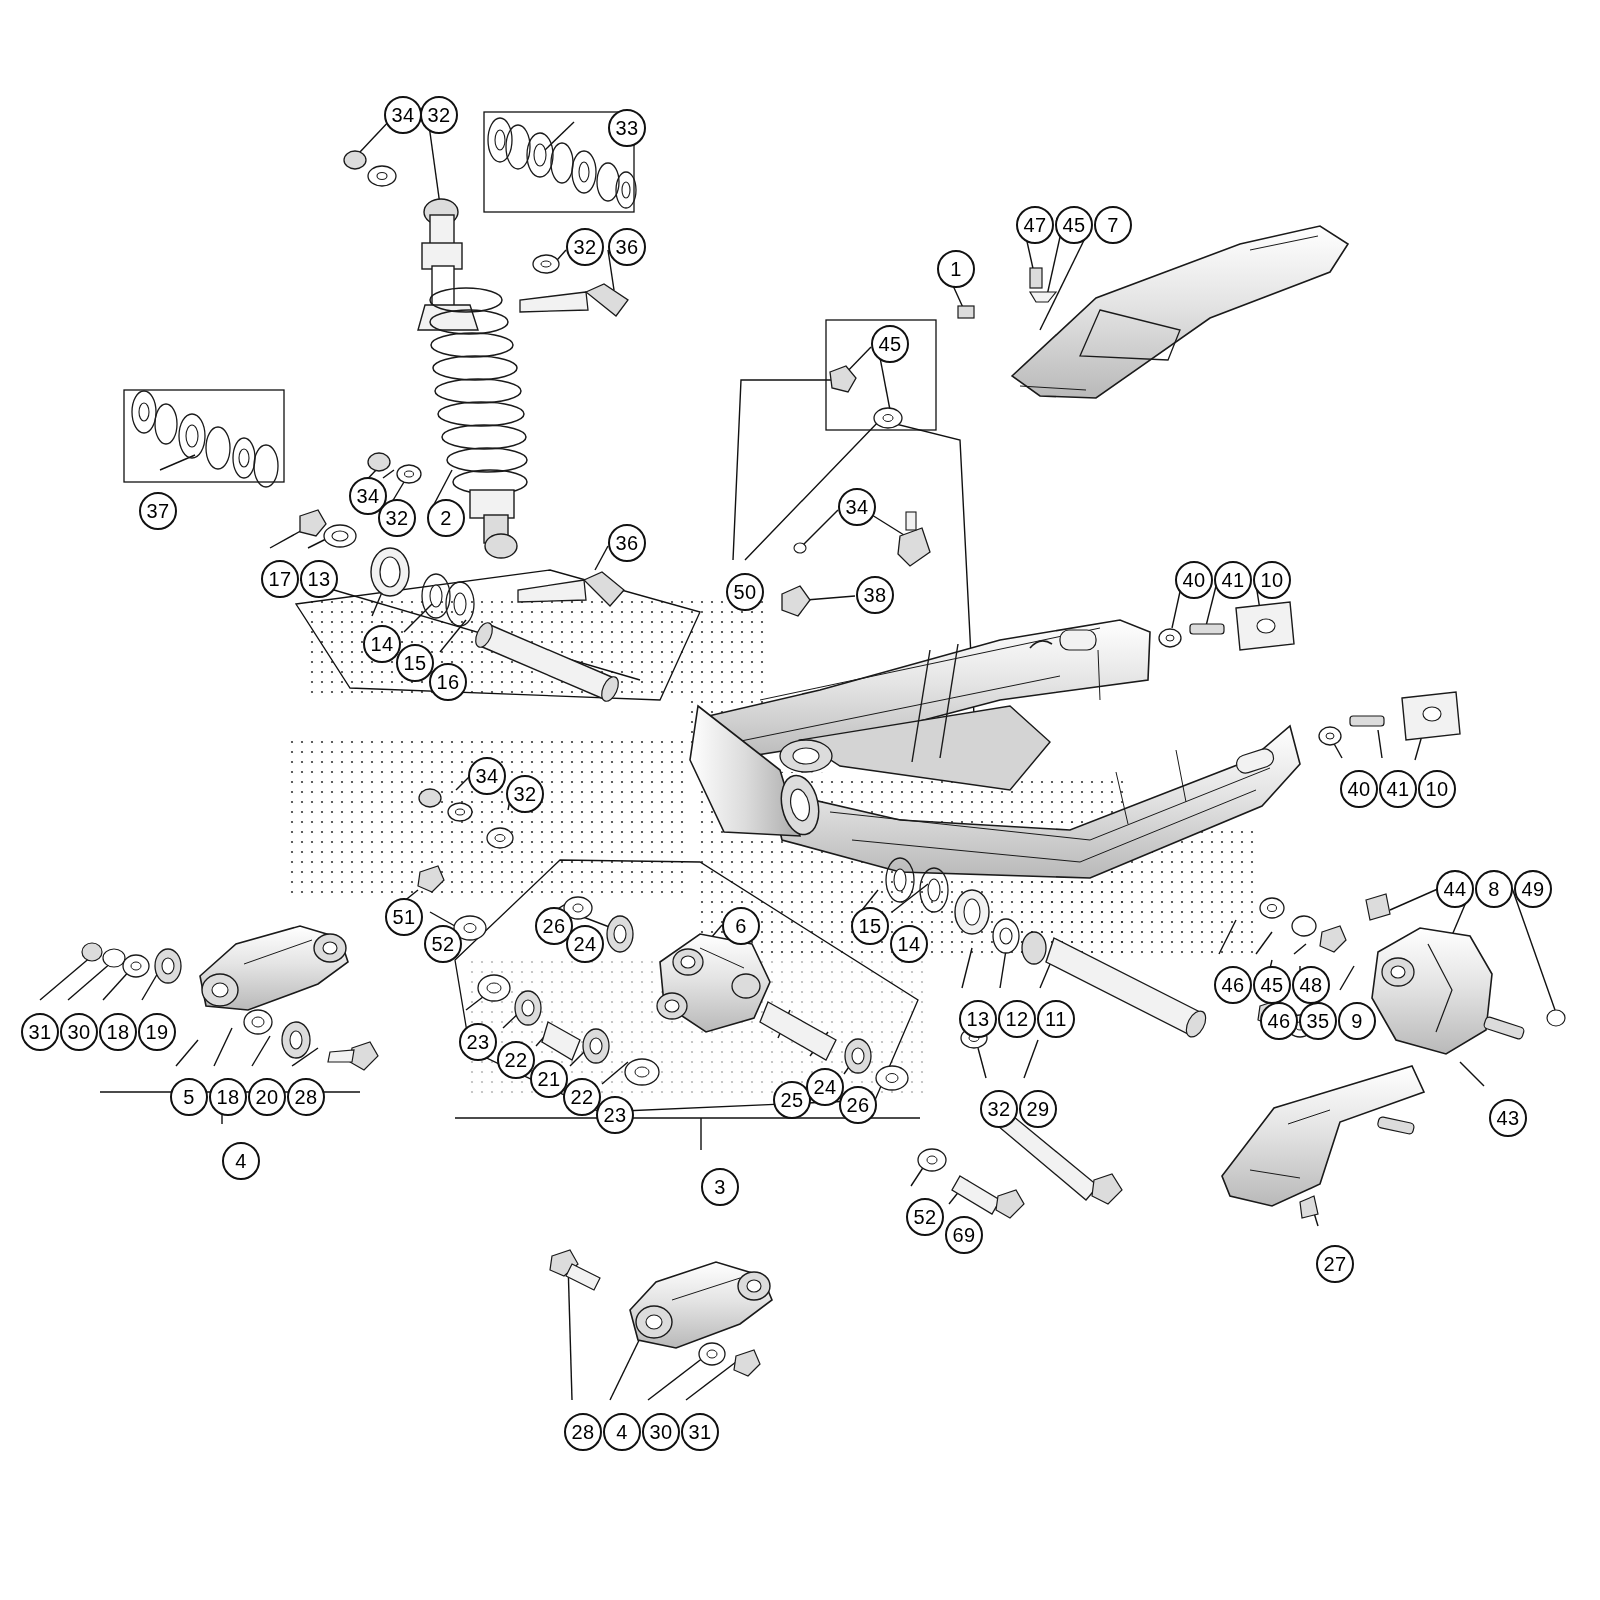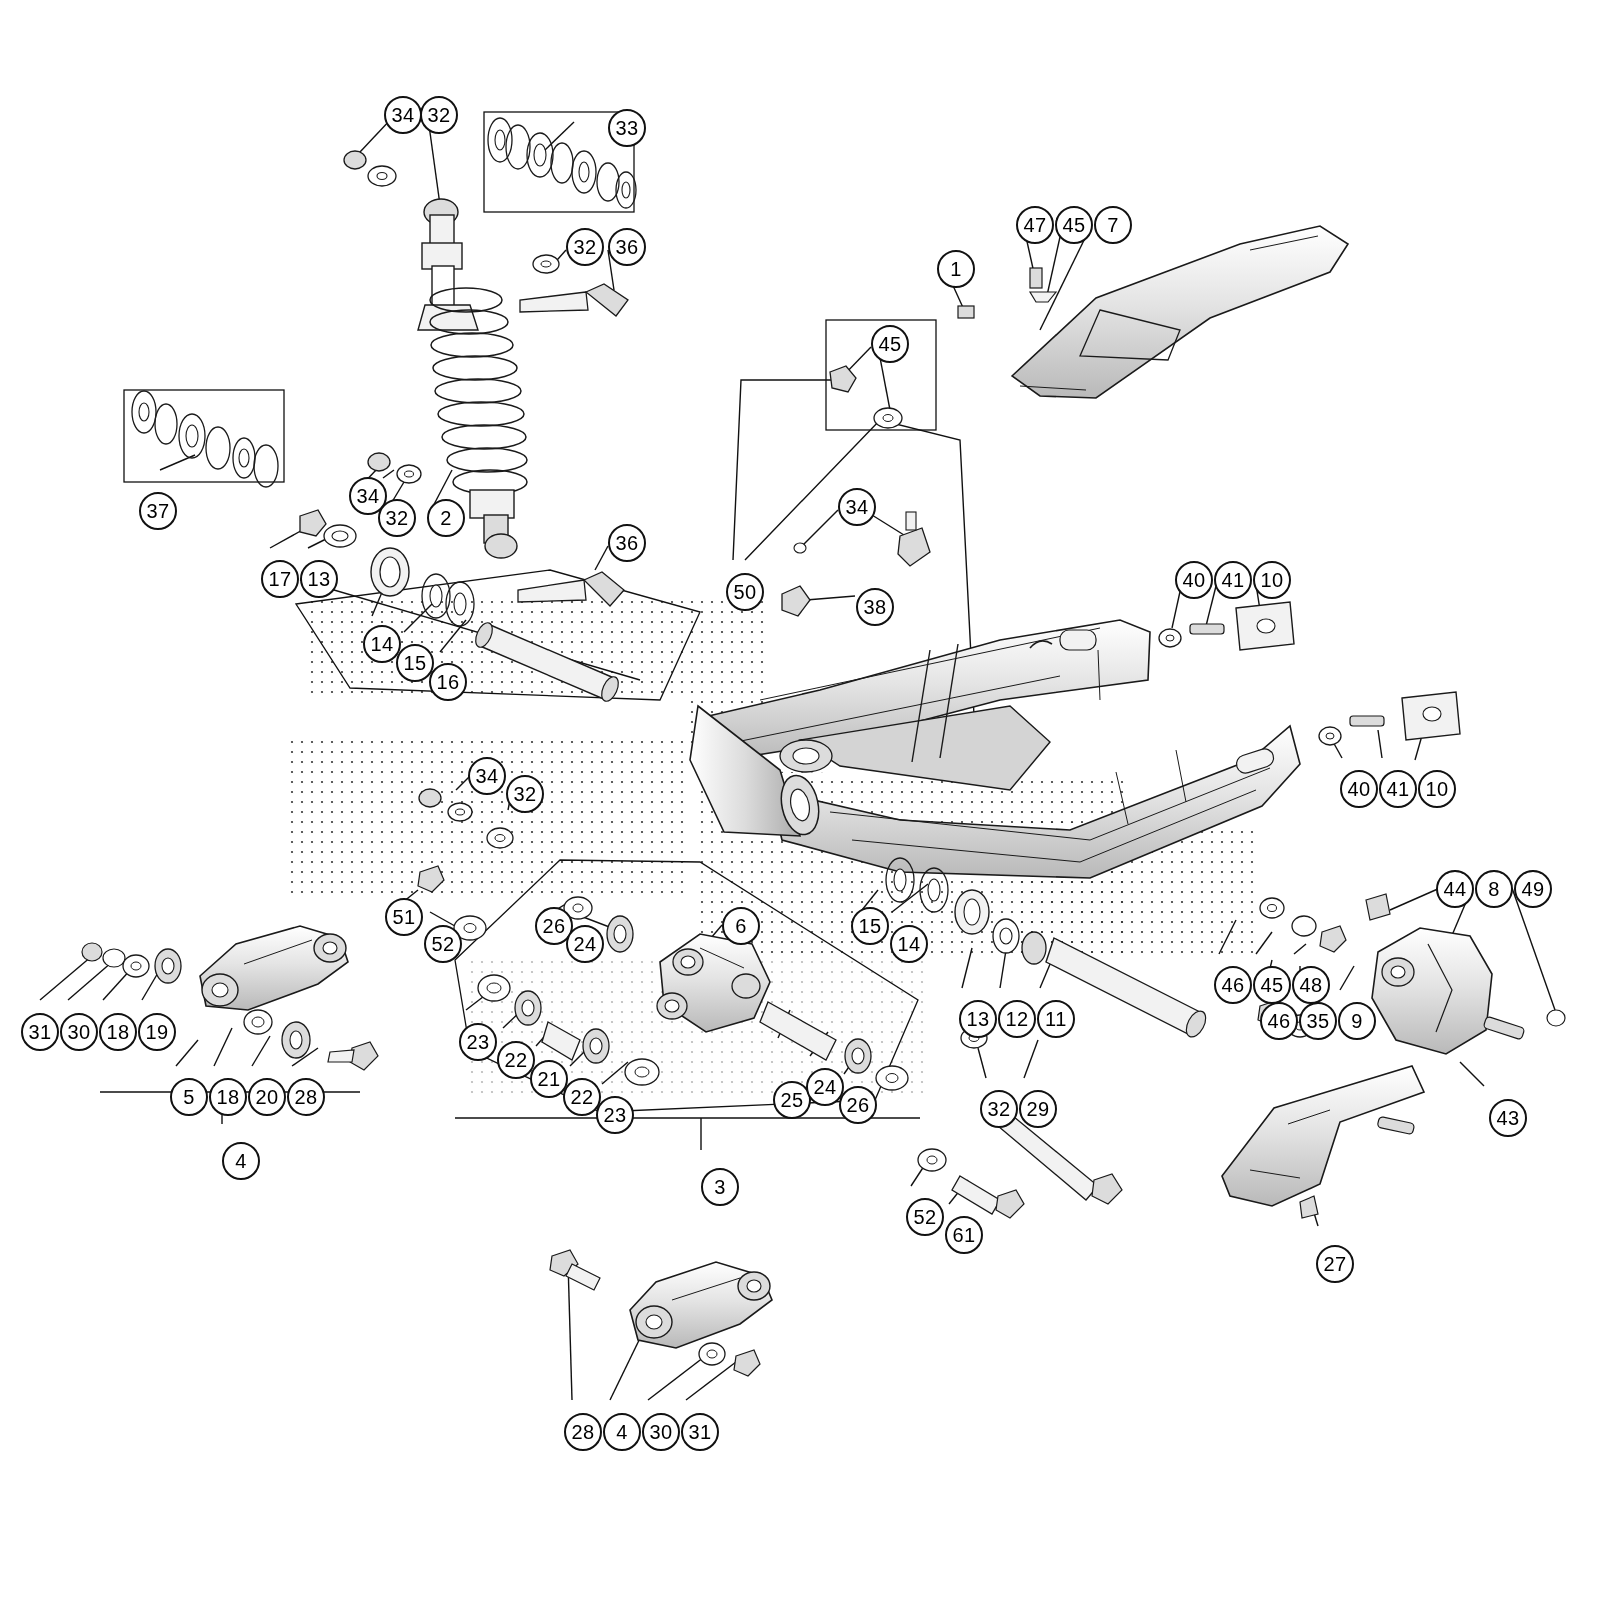--- a/index.html
+++ b/index.html
@@ -520,21 +520,21 @@
   <div class="callout" style="left:838px; top:488px;">34</div>
   <div class="callout" style="left:378px; top:499px;">32</div>
   <div class="callout" style="left:427px; top:499px;">2</div>
   <div class="callout" style="left:608px; top:524px;">36</div>
   <div class="callout" style="left:261px; top:560px;">17</div>
   <div class="callout" style="left:300px; top:560px;">13</div>
   <div class="callout" style="left:1175px; top:561px;">40</div>
   <div class="callout" style="left:1214px; top:561px;">41</div>
   <div class="callout" style="left:1253px; top:561px;">10</div>
   <div class="callout" style="left:726px; top:573px;">50</div>
-  <div class="callout" style="left:856px; top:588px;">38</div>
+  <div class="callout" style="left:856px; top:576px;">38</div>
   <div class="callout" style="left:363px; top:625px;">14</div>
   <div class="callout" style="left:396px; top:644px;">15</div>
   <div class="callout" style="left:429px; top:663px;">16</div>
   <div class="callout" style="left:1340px; top:770px;">40</div>
   <div class="callout" style="left:1379px; top:770px;">41</div>
   <div class="callout" style="left:1418px; top:770px;">10</div>
   <div class="callout" style="left:468px; top:757px;">34</div>
   <div class="callout" style="left:506px; top:775px;">32</div>
   <div class="callout" style="left:1436px; top:870px;">44</div>
   <div class="callout" style="left:1475px; top:870px;">8</div>
@@ -570,21 +570,21 @@
   <div class="callout" style="left:170px; top:1078px;">5</div>
   <div class="callout" style="left:209px; top:1078px;">18</div>
   <div class="callout" style="left:248px; top:1078px;">20</div>
   <div class="callout" style="left:287px; top:1078px;">28</div>
   <div class="callout" style="left:1489px; top:1099px;">43</div>
   <div class="callout" style="left:980px; top:1090px;">32</div>
   <div class="callout" style="left:1019px; top:1090px;">29</div>
   <div class="callout" style="left:222px; top:1142px;">4</div>
   <div class="callout" style="left:701px; top:1168px;">3</div>
   <div class="callout" style="left:906px; top:1198px;">52</div>
-  <div class="callout" style="left:945px; top:1216px;">61</div>
+  <div class="callout" style="left:945px; top:1216px;">69</div>
   <div class="callout" style="left:1316px; top:1245px;">27</div>
   <div class="callout" style="left:564px; top:1413px;">28</div>
   <div class="callout" style="left:603px; top:1413px;">4</div>
   <div class="callout" style="left:642px; top:1413px;">30</div>
   <div class="callout" style="left:681px; top:1413px;">31</div>
 
 
 </div>
 
 </body></html>

